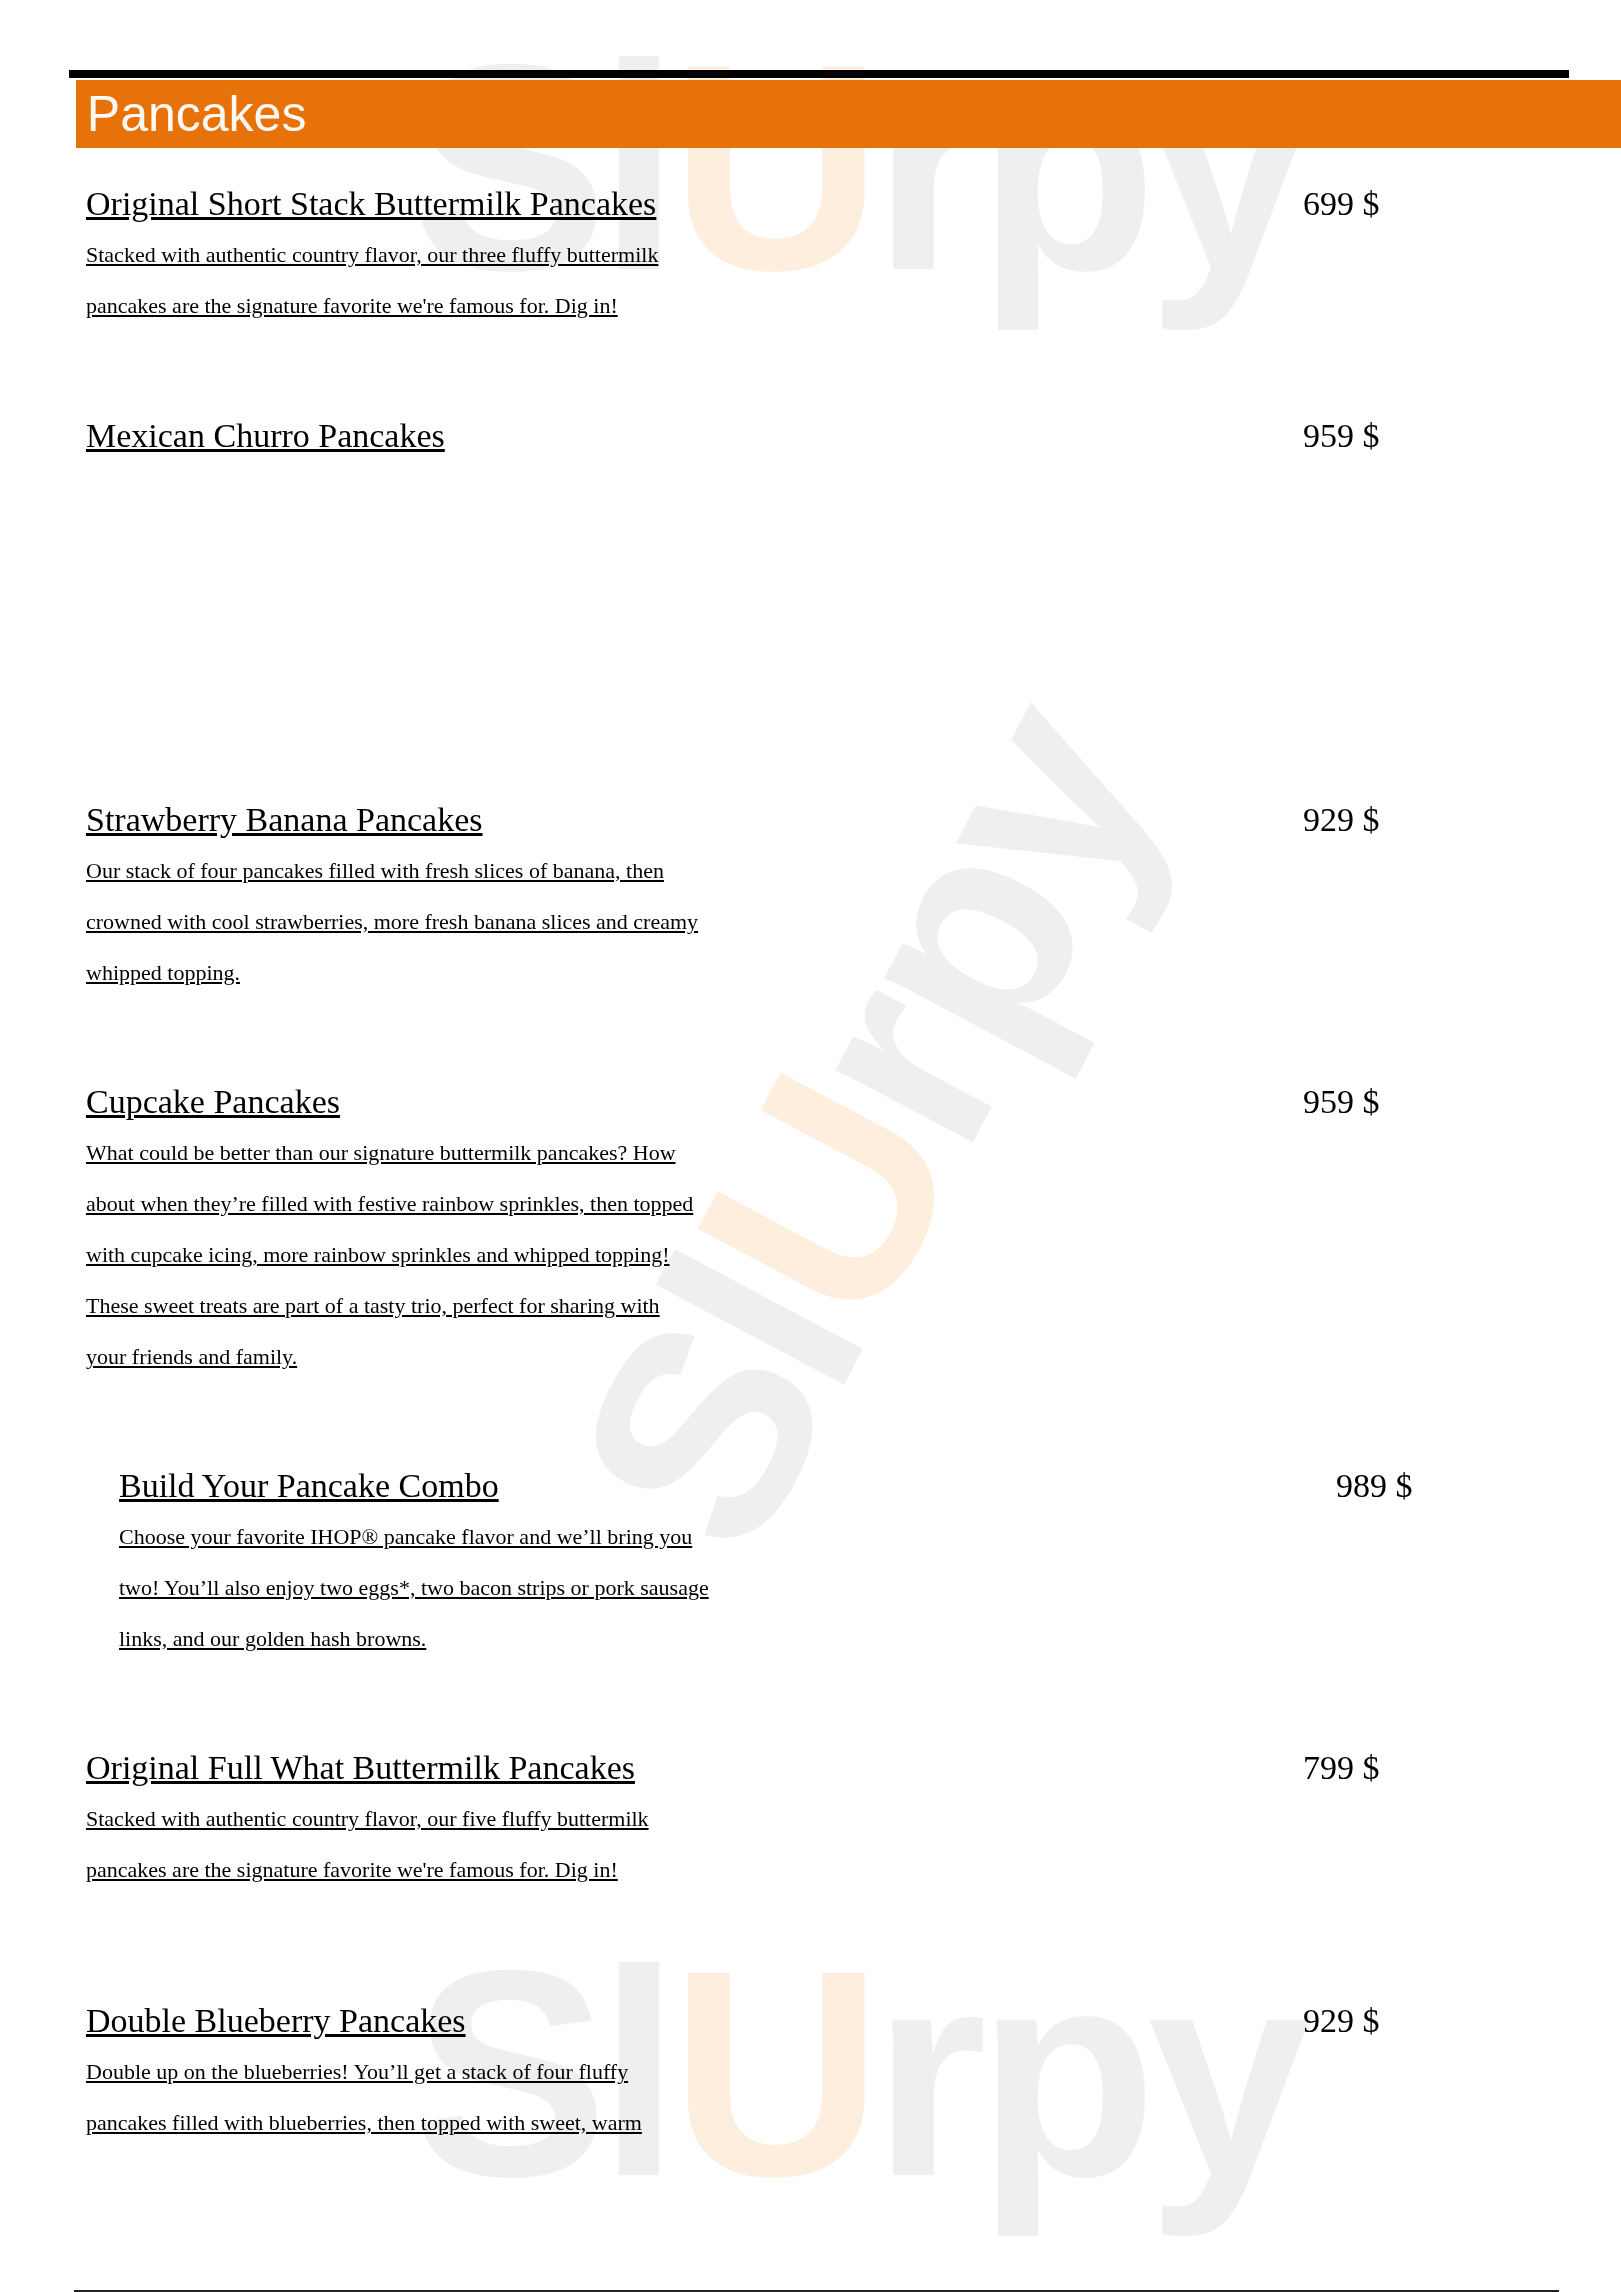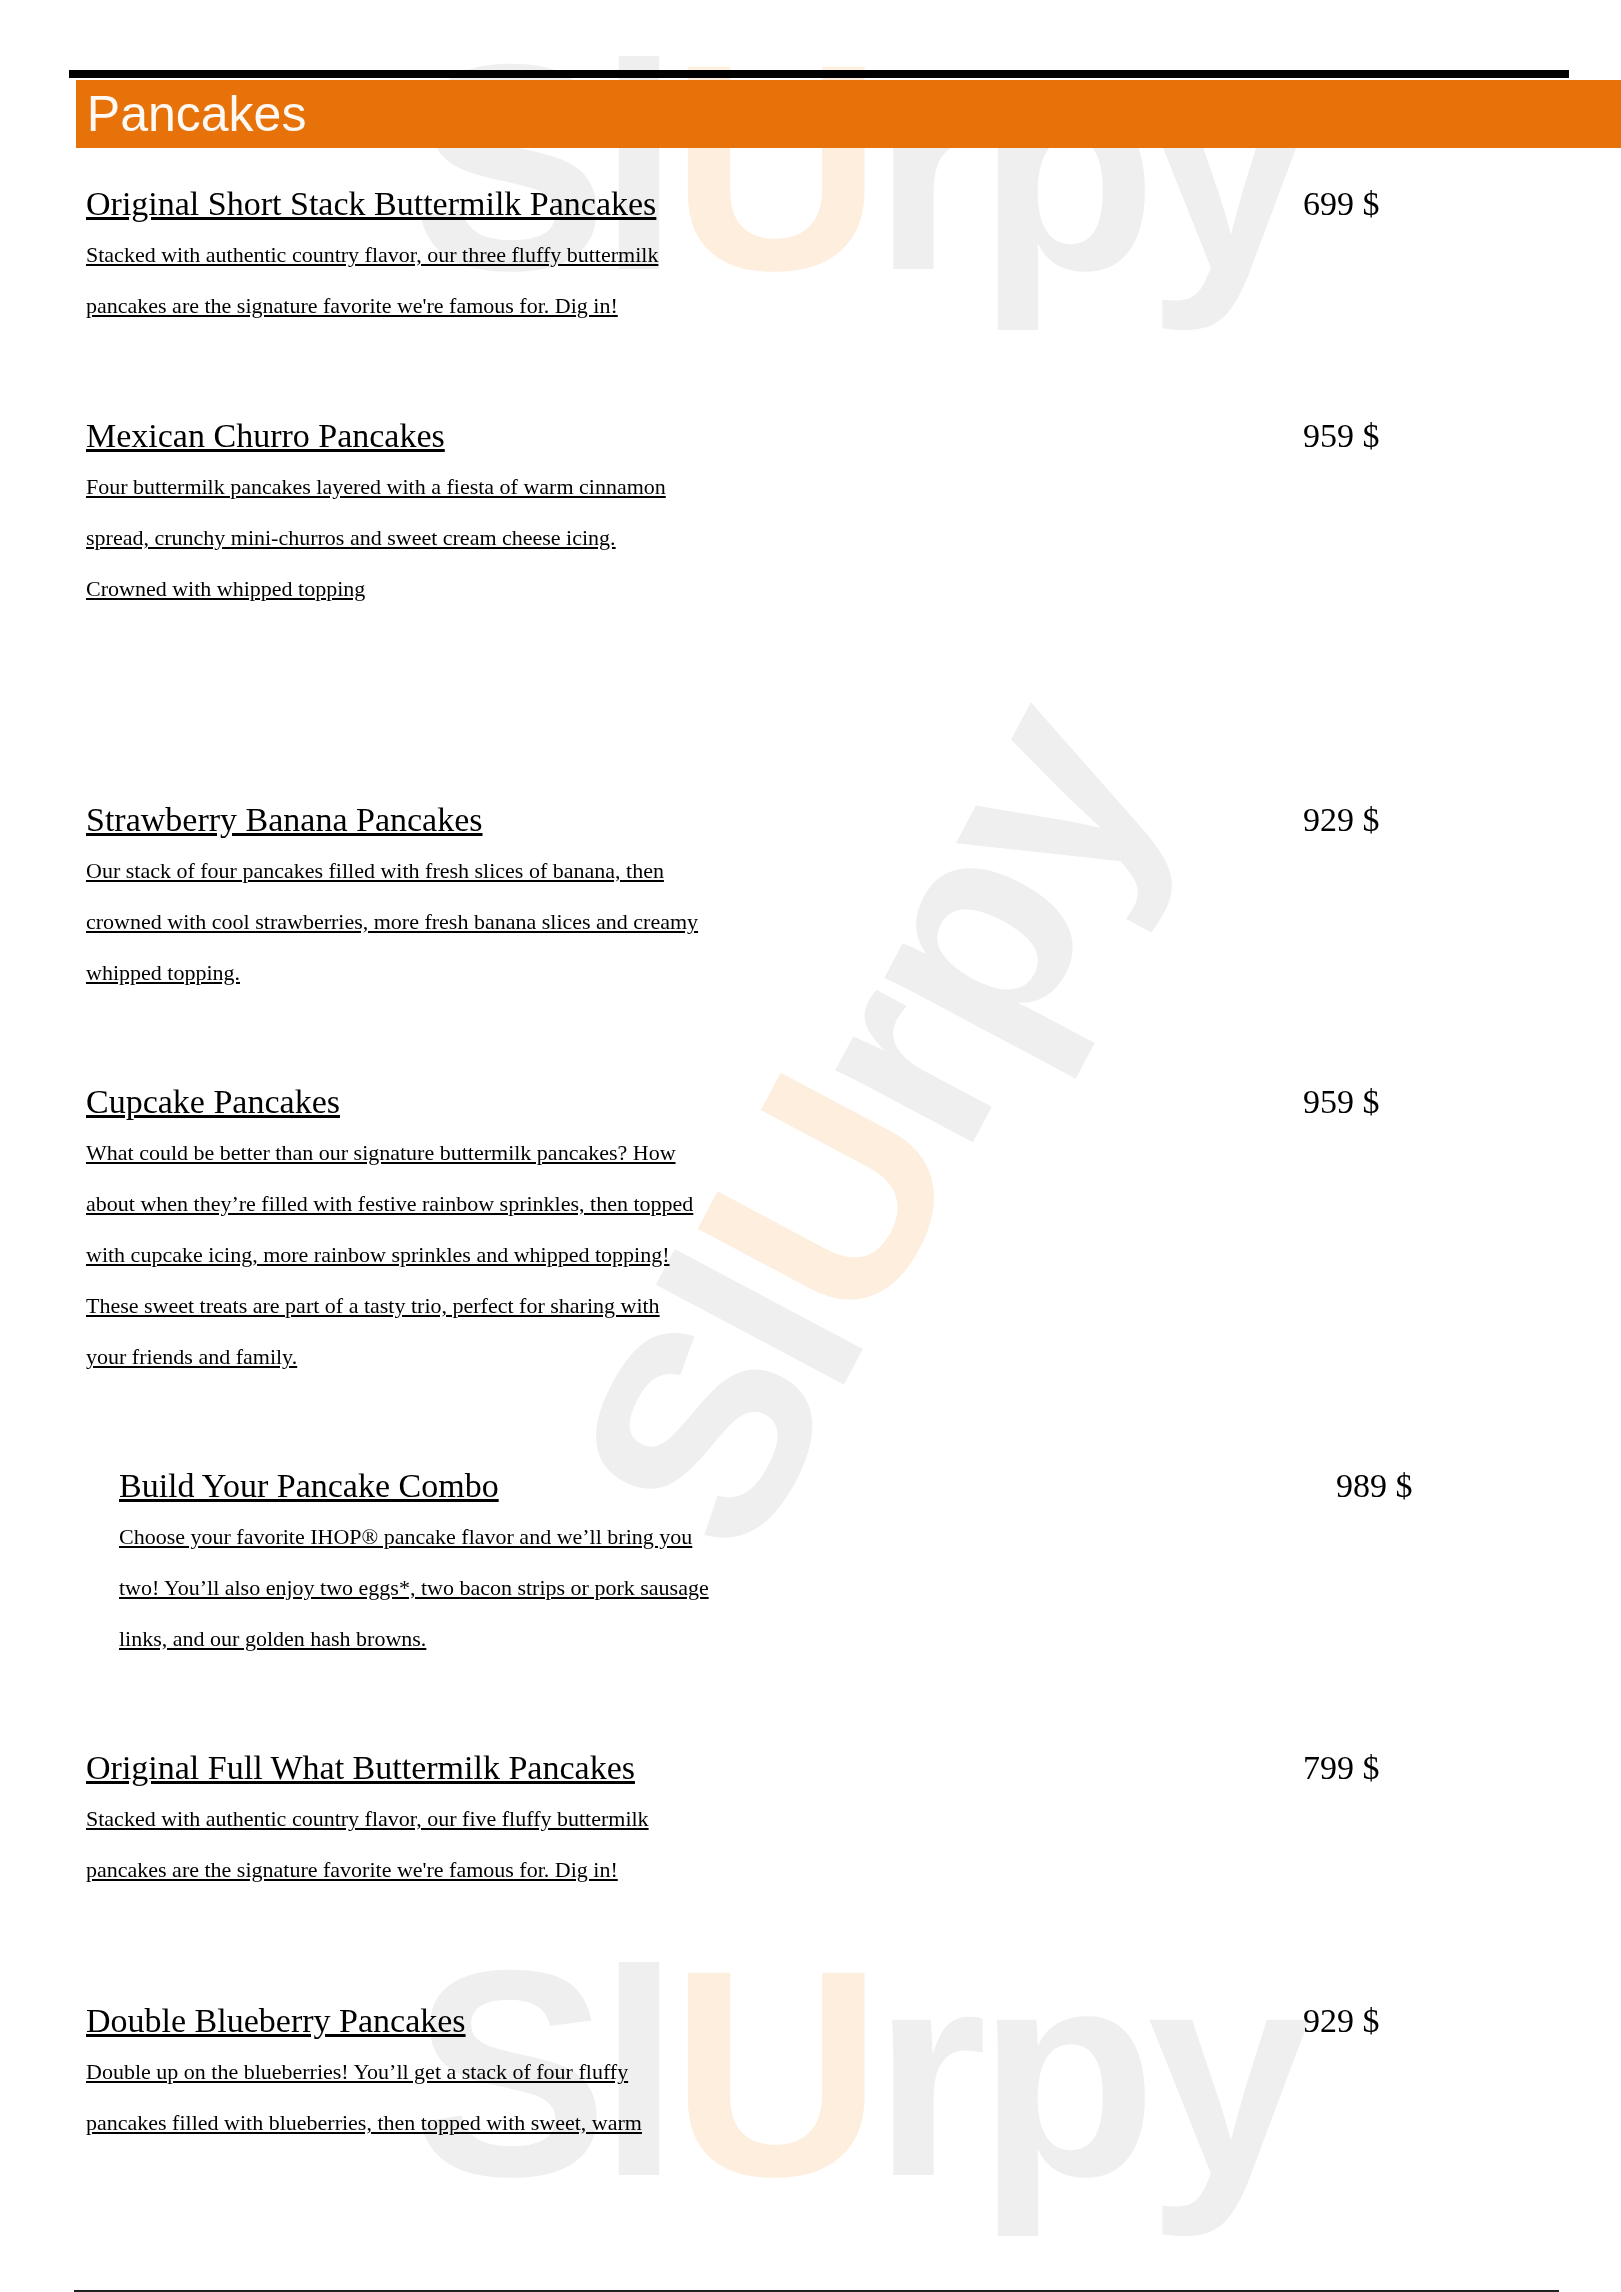--- a/index.html
+++ b/index.html
@@ -119,23 +119,20 @@
 
 <div class="menu-item" style="top:178px;">
   <span class="item-name">Original Short Stack Buttermilk Pancakes</span>
   <span class="item-desc">Stacked with authentic country flavor, our three fluffy buttermilk
 pancakes are the signature favorite we're famous for. Dig in!</span>
   <span class="item-price">699 $</span>
 </div>
 
 <div class="menu-item" style="top:410px;">
   <span class="item-name">Mexican Churro Pancakes</span>
-  <span class="item-desc">Four buttermilk pancakes layered with a fiesta of warm cinnamon
-spread, crunchy mini-churros and sweet cream cheese icing.
-Crowned with whipped topping</span>
   <span class="item-price">959 $</span>
 </div>
 
 <div class="menu-item" style="top:794px;">
   <span class="item-name">Strawberry Banana Pancakes</span>
   <span class="item-desc">Our stack of four pancakes filled with fresh slices of banana, then
 crowned with cool strawberries, more fresh banana slices and creamy
 whipped topping.</span>
   <span class="item-price">929 $</span>
 </div>

